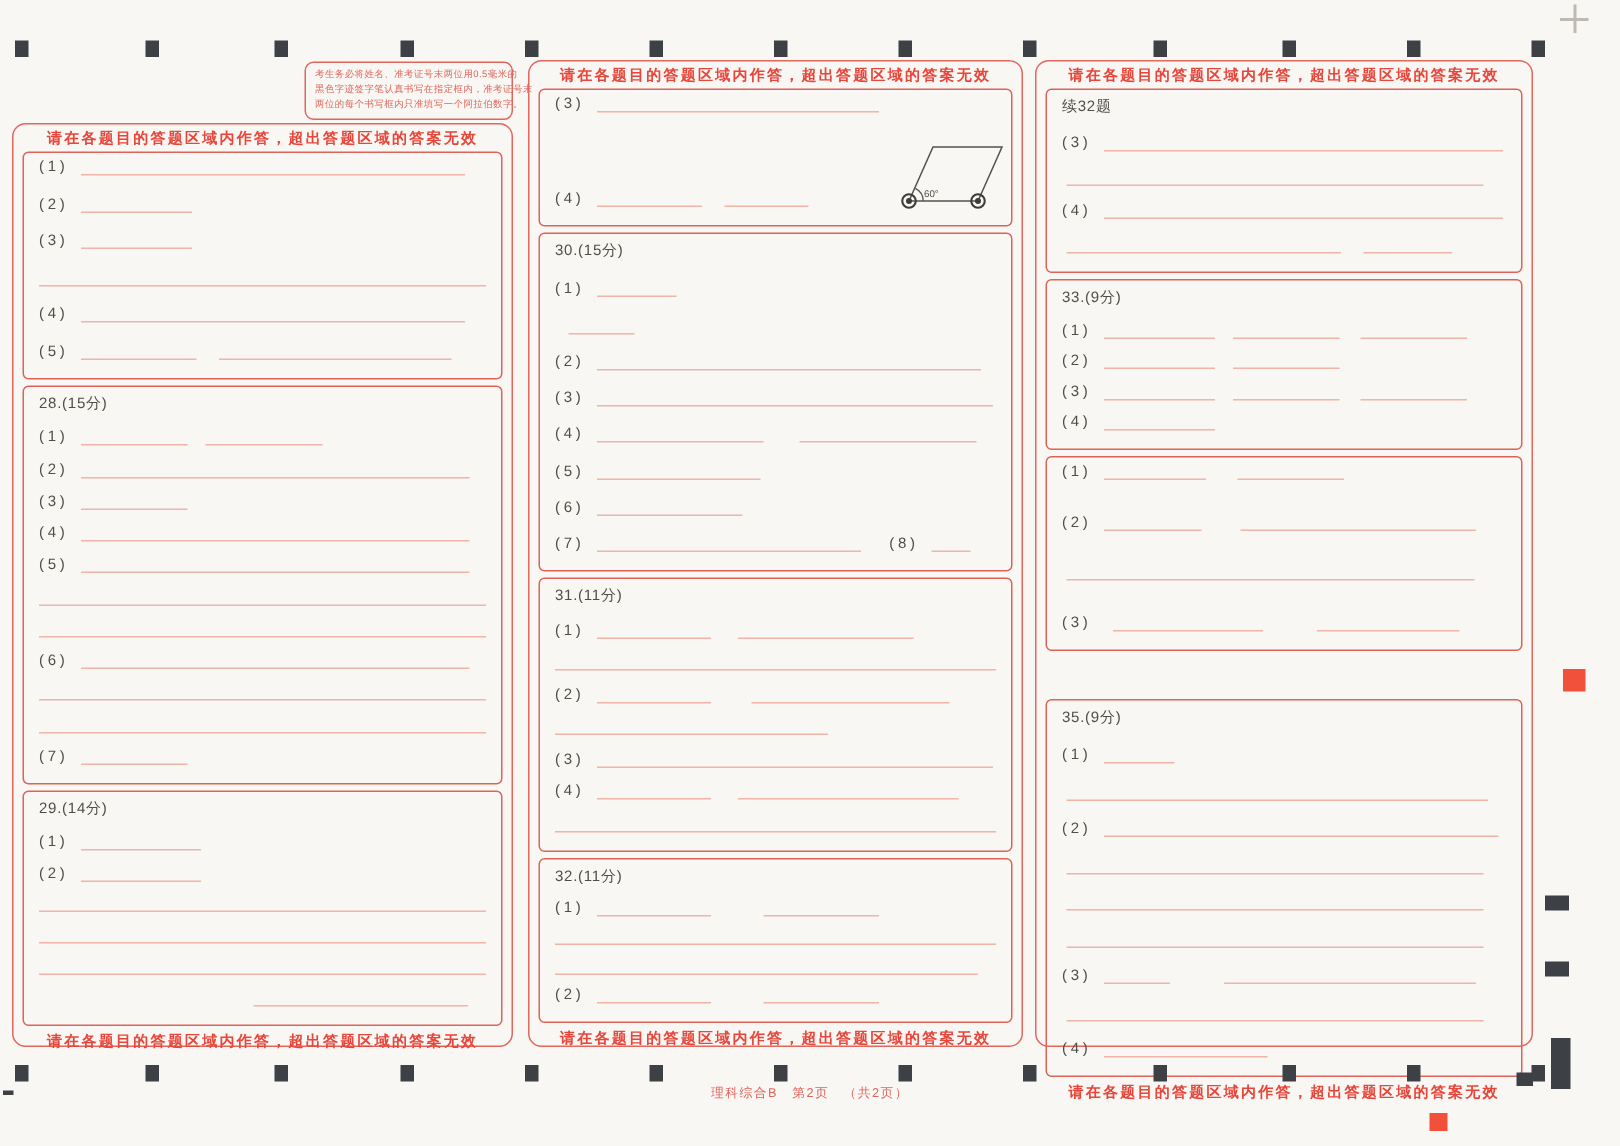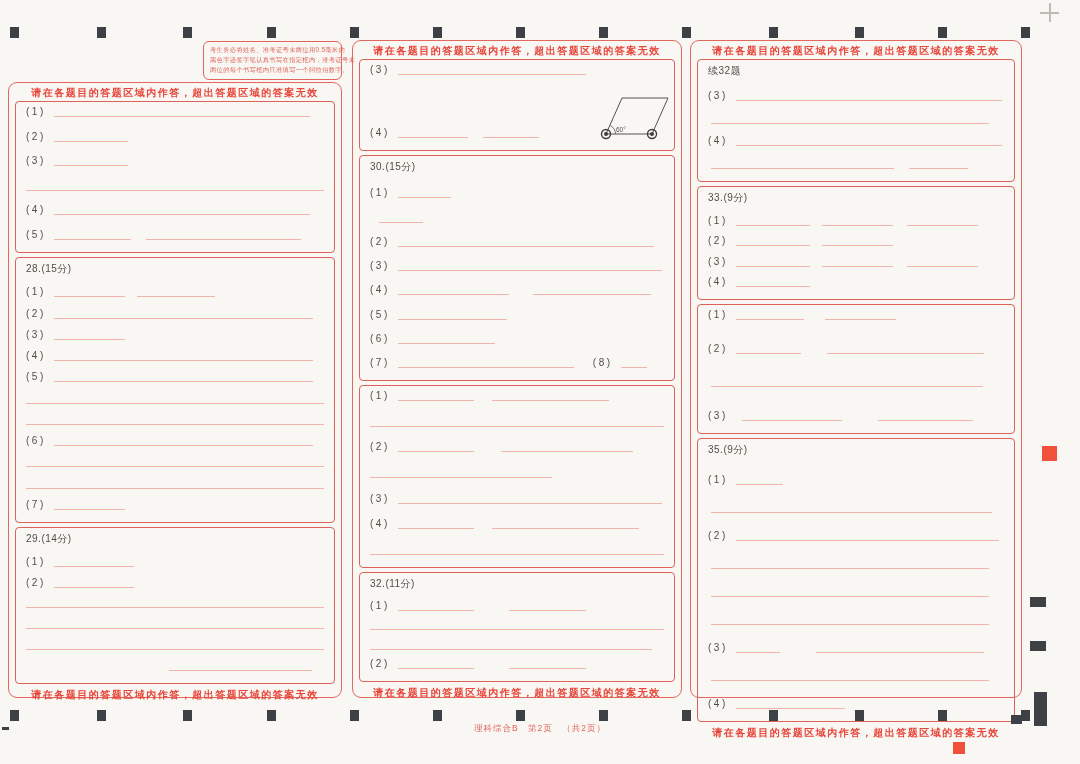--- a/index.html
+++ b/index.html
@@ -206,20 +206,21 @@
           </div>
           <div class="row">
             <span class="rlabel">(7)</span>
             <div class="ln" style="margin-left: 0%; width: 60%;"></div>
             <div style="flex: 0 0 auto; width: 5%;"></div>
             <span class="rlabel trail">(8)</span>
             <div class="ln" style="margin-left: 0%; width: 9%;"></div>
           </div>
         </div>
         <div class="qbox" style="height: 183px;">
+          <div class="qtitle">31.(11分)</div>
           <div class="row">
             <span class="rlabel">(1)</span>
             <div class="ln" style="margin-left: 0%; width: 26%;"></div>
             <div class="ln" style="margin-left: 6%; width: 40%;"></div>
           </div>
           <div class="row">
             <div class="ln" style="margin-left: 0%; width: 100%;"></div>
           </div>
           <div class="row">
             <span class="rlabel">(2)</span>
@@ -322,21 +323,21 @@
           </div>
           <div class="row">
             <div class="ln" style="margin-left: 1%; width: 92%;"></div>
           </div>
           <div class="row">
             <span class="rlabel">(3)</span>
             <div class="ln" style="margin-left: 2%; width: 34%;"></div>
             <div class="ln" style="margin-left: 12%; width: 32%;"></div>
           </div>
         </div>
-        <div class="qbox" style="height: 284px;">
+        <div class="qbox" style="height: 252px; margin-top: 28px;">
           <div class="qtitle">35.(9分)</div>
           <div class="row">
             <span class="rlabel">(1)</span>
             <div class="ln" style="margin-left: 0%; width: 16%;"></div>
           </div>
           <div class="row">
             <div class="ln" style="margin-left: 1%; width: 95%;"></div>
           </div>
           <div class="row">
             <span class="rlabel">(2)</span>

